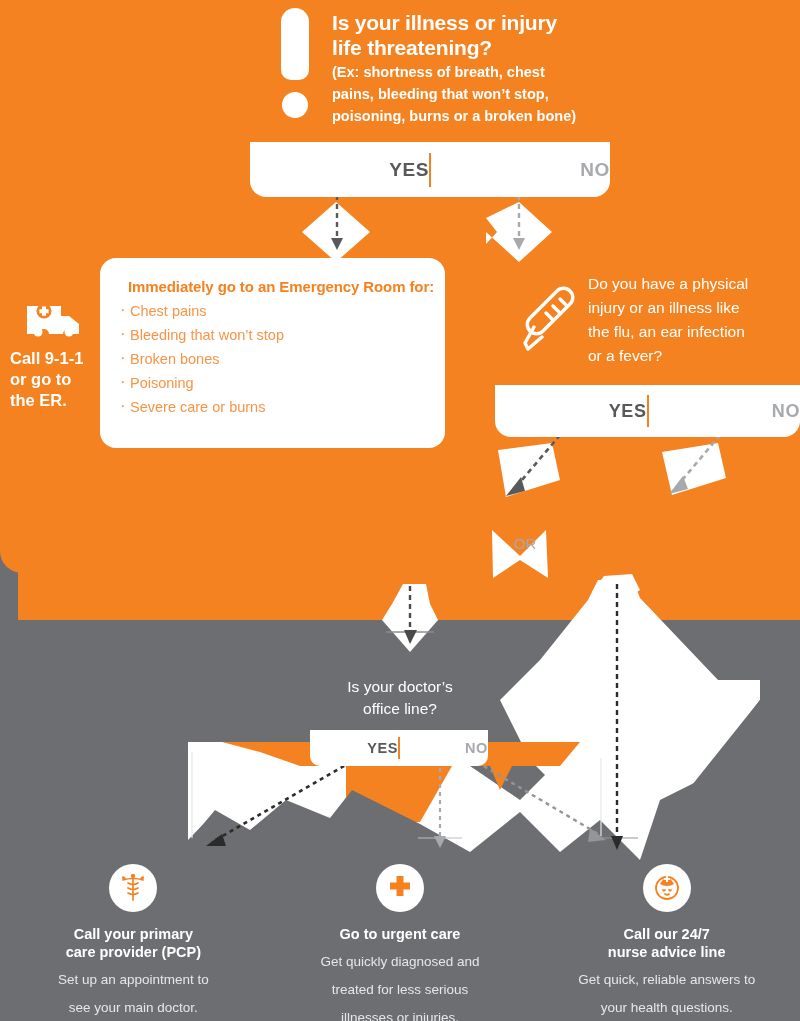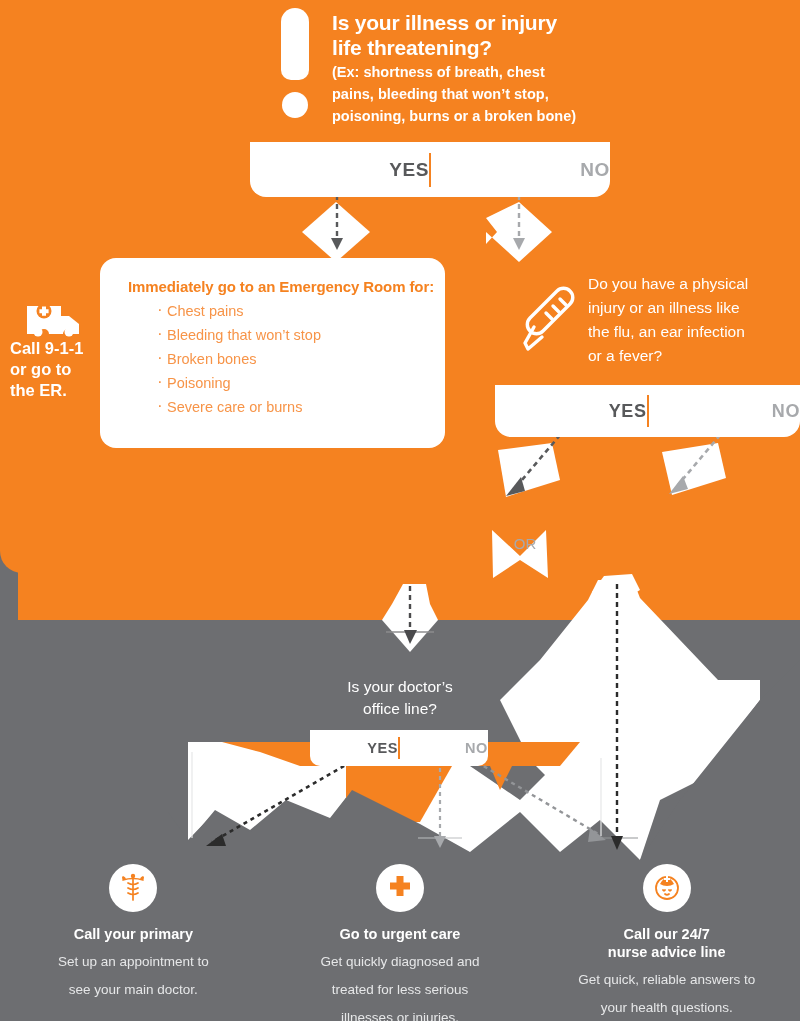--- a/index.html
+++ b/index.html
@@ -66,32 +66,32 @@
   #pill2 .div { height:32px; }
 
   #pill3 { left:310px; top:730px; width:178px; height:36px;
            border-radius:0 0 10px 10px; }
   #pill3 .cell { font-size:14.5px; }
   #pill3 .div { height:22px; width:2px; }
 
   
   .amb { position:absolute; left:10px; top:298px; width:92px; }
   .amb svg { display:block; margin:0 auto; }
-  .amb .t { color:#fff; font-size:16.5px; font-weight:bold; line-height:21px; }
+  .amb .t { margin-top:10px; color:#fff; font-size:16.5px; font-weight:bold; line-height:21px; }
 
   
   .er-card {
     position:absolute; left:100px; top:258px; width:345px; height:190px;
     background:#fff; border-radius:16px;
   }
   .er-card .hd {
     color:#F58220; font-size:15px; font-weight:bold;
     padding:20px 0 4px 28px; letter-spacing:-0.1px;
   }
-  .er-card ul { list-style:none; padding:0 0 0 30px;margin-left:37px; }
+  .er-card ul { list-style:none; padding:0 0 0 30px; }
   .er-card li { color:#F79448; font-size:14.5px; line-height:24px; position:relative; }
   .er-card li:before {
     content:"\00b7"; position:absolute; left:-10px; top:-1px;
     font-size:17px; color:#F79448;
   }
 
   
   .therm { position:absolute; left:520px; top:285px; width:64px; height:78px; }
   .q2 { position:absolute; left:588px; top:272px; width:212px; color:#fff;
         font-size:15.5px; line-height:24px; }
@@ -321,20 +321,21 @@
             <path d="M11 11 q5 3 10 0"></path>
             <path d="M11 16 q5 3 10 0"></path>
             <path d="M11 21 q5 3 10 0"></path>
           </g>
           <circle cx="16" cy="4" r="2.2" fill="#F58220"></circle>
           <path d="M6 8 q-2 -3 0 -4 q3 1 3 4 Z" fill="#F58220"></path>
           <path d="M26 8 q2 -3 0 -4 q-3 1 -3 4 Z" fill="#F58220"></path>
         </svg>
       </div>
       <div class="tt">Call your primary</div>
+      <div class="tt">care provider (PCP)</div>
       <div class="ds">Set up an appointment to</div>
       <div class="ds">see your main doctor.</div>
     </div>
 
     <div class="oc">
       <div class="circ">
         <svg width="28" height="28" viewBox="0 0 28 28">
           <path d="M10.5 2 h7 v6.5 h6.5 v7 h-6.5 v6.5 h-7 v-6.5 h-6.5 v-7 h6.5 Z" fill="#F58220" rx="1"></path>
         </svg>
       </div>

